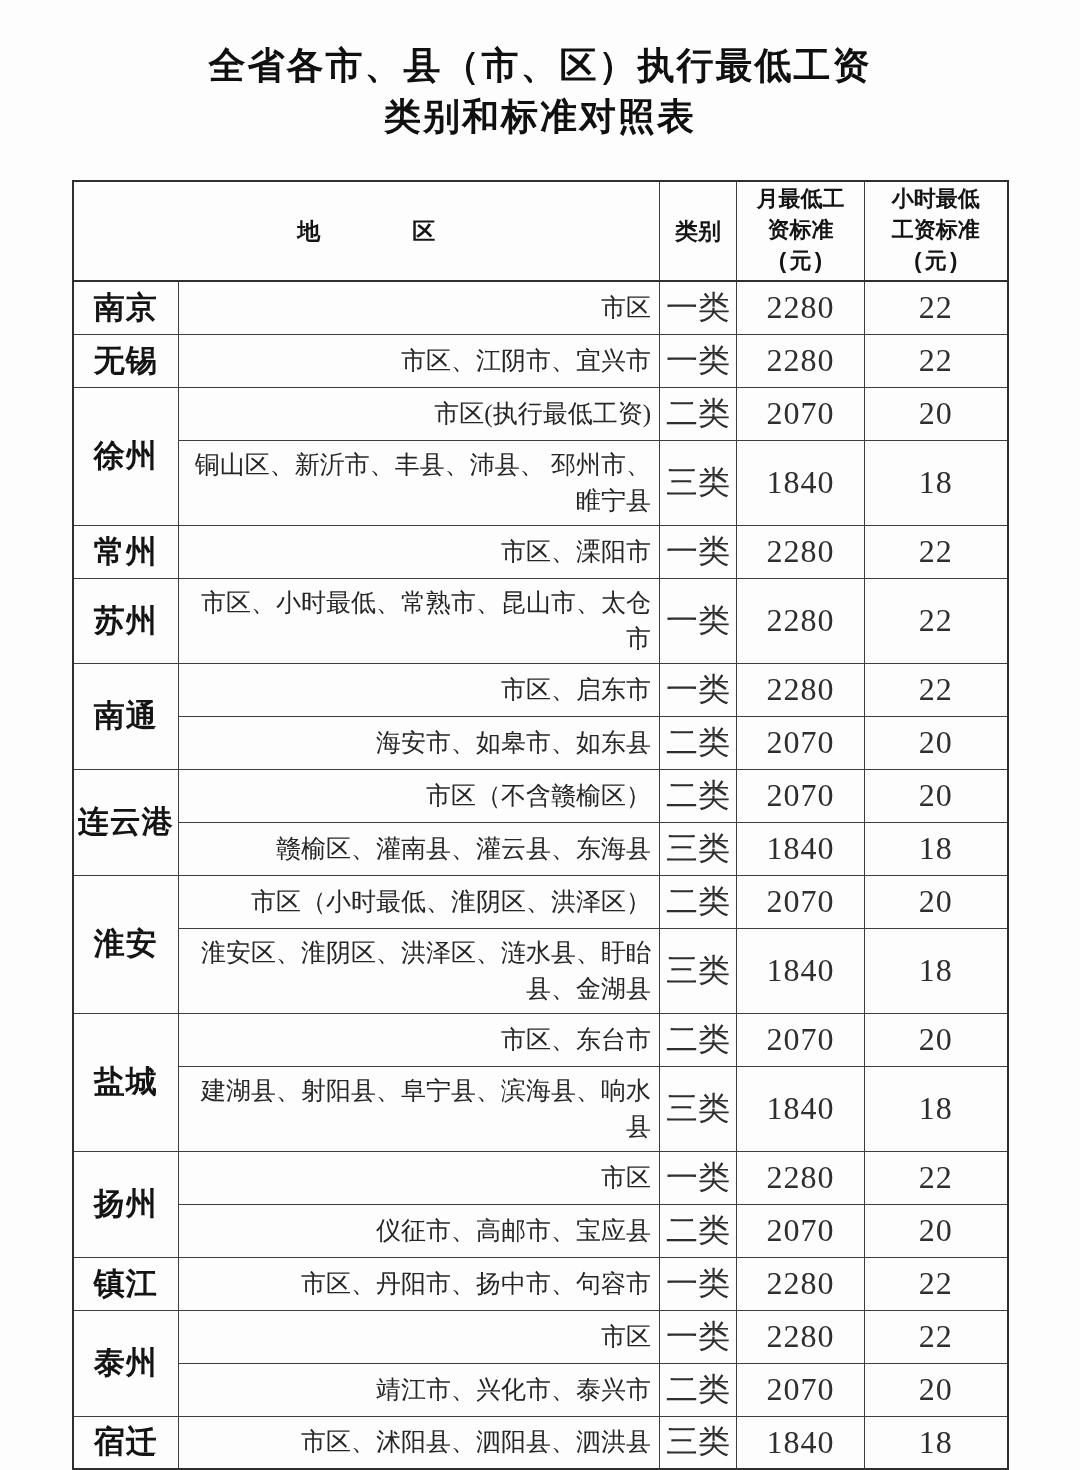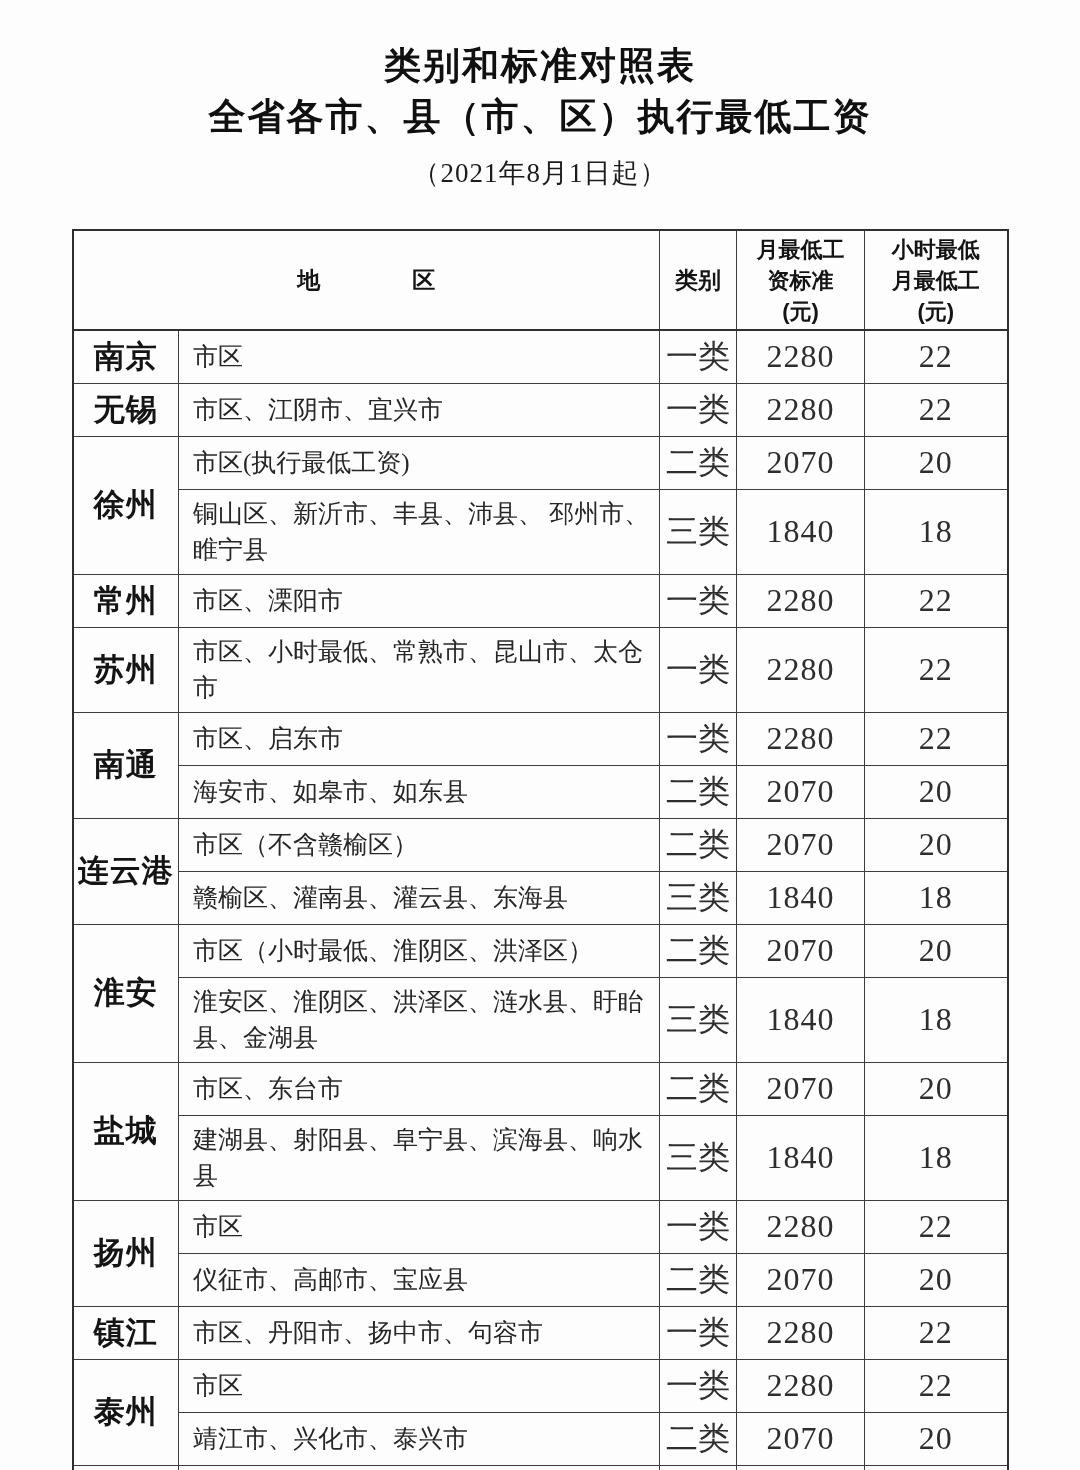--- a/index.html
+++ b/index.html
@@ -41,80 +41,79 @@
     border: 1px solid #3d3d3d;
     box-sizing: border-box;
     vertical-align: middle;
   }
   .wage-table thead th {
     height: 100px;
     font-weight: bold;
     font-size: 23px;
     color: #141414;
     border-bottom: 2px solid #2f2f2f;
-    font-family: Liberation Sans, sans-serif;
+    font-family: Liberation Mono, monospace;
   }
   .wage-table thead th.wage-head {
     white-space: pre-line;
     line-height: 31px;
     font-size: 22px;
   }
   .wage-table td { height: 53px; }
   td.city {
     text-align: center;
     font-weight: bold;
     font-size: 31px;
     color: #141414;
     letter-spacing: 1px;
     font-family: "Liberation Sans", "DejaVu Sans", sans-serif;
   }
   td.dist {
-    text-align: left;
+    text-align: right;
     padding: 6px 8px 6px 14px;
     font-size: 25px;
     line-height: 36px;
     color: #262626;
     font-family: "Liberation Serif", "DejaVu Serif", serif;
   }
   td.cat, td.num {
     text-align: center;
     font-size: 32px;
     color: #2e2e2e;
     font-family: "Liberation Serif", "DejaVu Serif", serif;
   }
   td.num { letter-spacing: 1px; }
 </style>
 </head>
 <body>
 
 <div class="page">
 
   <div class="title-block">
+    <div class="title-line">全省各市、县（市、区）执行最低工资</div>
     <div class="title-line">类别和标准对照表</div>
-    <div class="title-line">全省各市、县（市、区）执行最低工资</div>
-    <div class="date-line">（2021年8月1日起）</div>
   </div>
 
   <table class="wage-table">
     <colgroup>
       <col style="width:106px">
       <col style="width:481px">
       <col style="width:77px">
       <col style="width:128px">
       <col style="width:143px">
     </colgroup>
     <thead>
       <tr>
         <th colspan="2">地　　　　区</th>
         <th>类别</th>
         <th class="wage-head">月最低工
 资标准
 (元)</th>
         <th class="wage-head">小时最低
-月最低工
+工资标准
 (元)</th>
       </tr>
     </thead>
     <tbody>
         <tr>
           <td class="city" rowspan="1">南京</td>
           <td class="dist">市区</td>
           <td class="cat">一类</td>
           <td class="num">2280</td>
           <td class="num">22</td>

